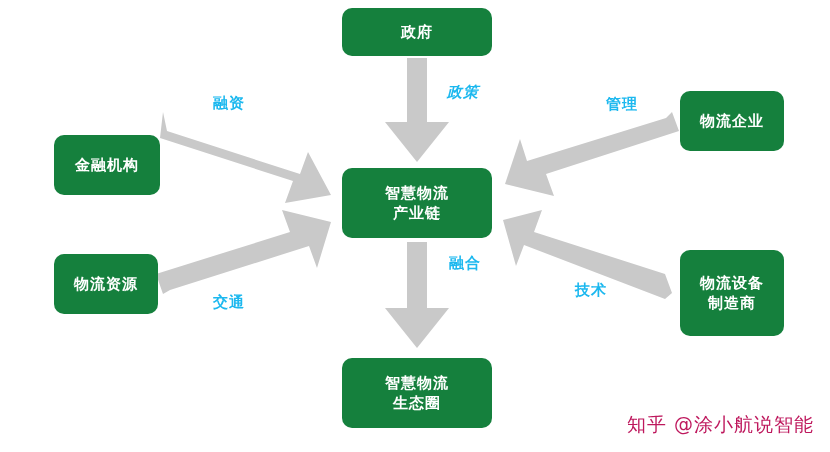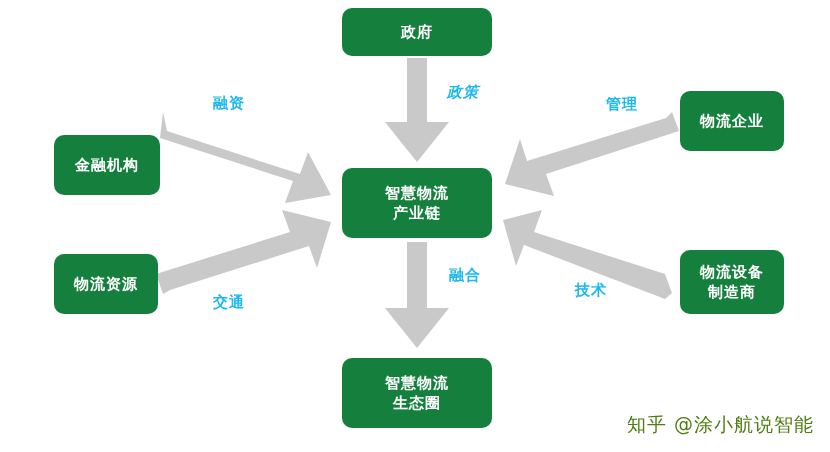--- a/index.html
+++ b/index.html
@@ -26,43 +26,43 @@
     text-align:center;
     letter-spacing:1px;
     box-sizing:border-box;
   }
   .node span{display:block;}
 
   .node-gov       {left:342px; top:8px;   width:150px; height:48px;}
   .node-finance   {left:54px;  top:91px;  width:106px; height:60px;margin-top:44px;}
   .node-resource  {left:54px;  top:254px; width:104px; height:60px;}
   .node-enterprise{left:680px; top:91px;  width:104px; height:60px;text-align:right;}
-  .node-equip     {left:680px; top:250px; width:104px; height:64px;}
+  .node-equip     {left:680px; top:250px; width:104px; height:86px;}
   .node-core      {left:342px; top:168px; width:150px; height:70px;}
   .node-eco       {left:342px; top:358px; width:150px; height:70px;}
 
   .arrow-label{
     position:absolute;
     color:#1cb8ef;
     font-weight:bold;
     font-size:15px;
     letter-spacing:1px;
     white-space:nowrap;
   }
   .lbl-zhengce {left:447px; top:83px;font-style:italic;}
   .lbl-rongzi  {left:213px; top:94px;text-align:right;}
   .lbl-guanli  {left:600px; top:95px;margin-left:6px;}
   .lbl-jiaotong{left:213px; top:293px;}
-  .lbl-ronghe  {left:449px; top:266px;}
+  .lbl-ronghe  {left:449px; top:254px;}
   .lbl-jishu   {left:575px; top:281px;}
 
   .watermark{
     position:absolute;
     right:16px; bottom:14px;
-    color:#4d7c0f;
+    color:#be185d;
     font-size:19px;
     letter-spacing:1px;
     white-space:nowrap;
     font-weight:normal;
   }
 </style>
 </head>
 <body>
 
 <svg id="diagram" viewBox="0 0 830 452" xmlns="http://www.w3.org/2000/svg">

